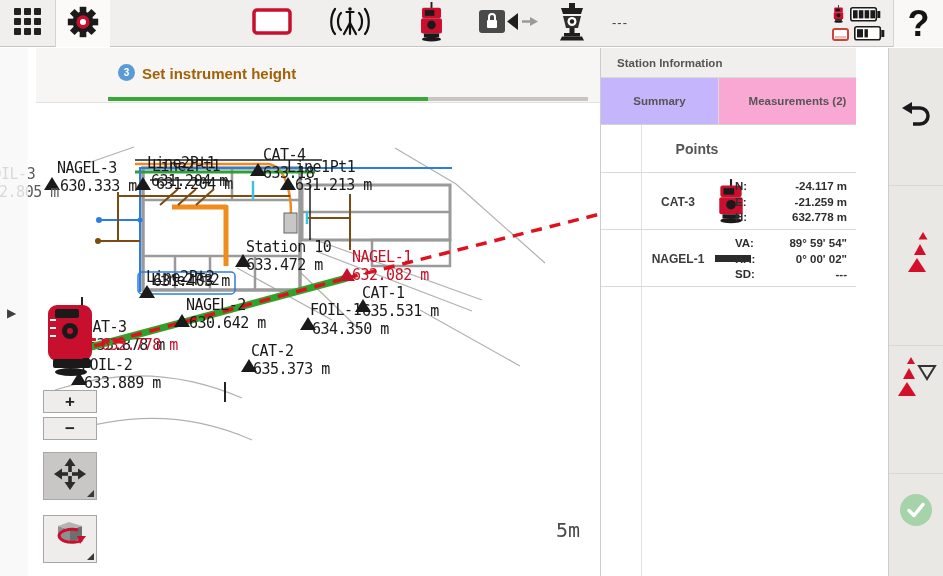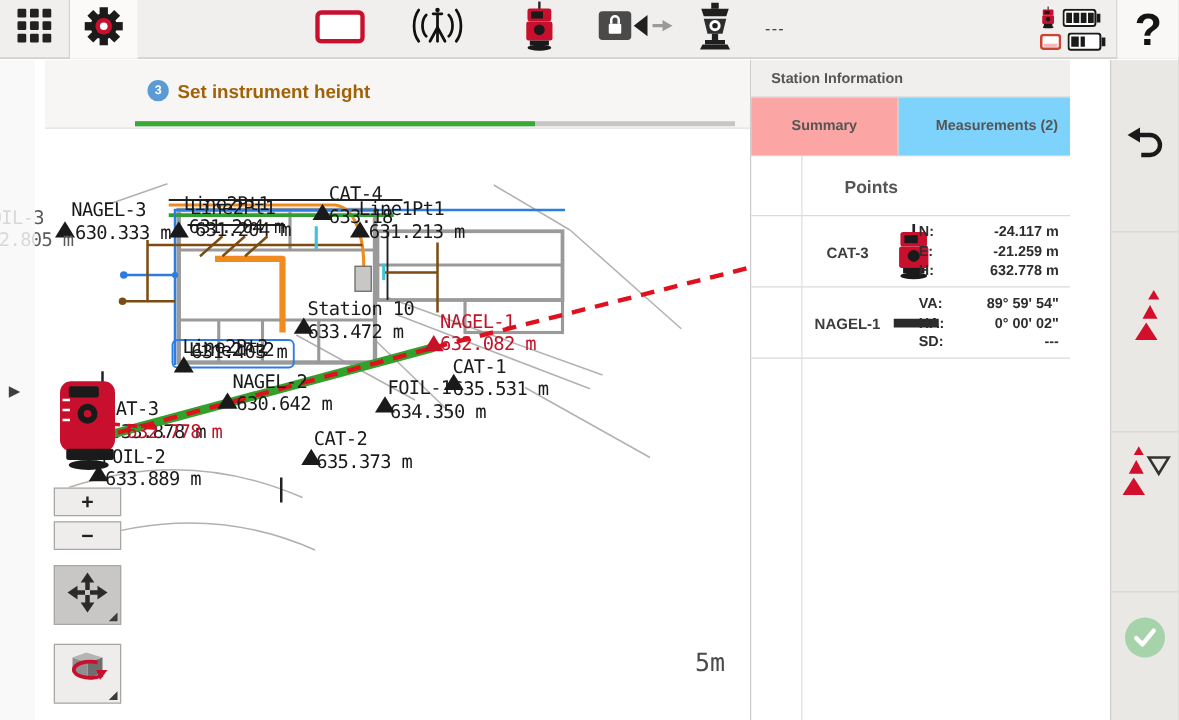--- a/index.html
+++ b/index.html
@@ -37,22 +37,22 @@
   .bigbtn { height:48px; }
   .pressed { background:#c9c7c5; }
   .corner { position:absolute; right:2px; bottom:2px; width:0; height:0; border-left:7px solid transparent; border-bottom:7px solid #3a3a3a; }
   .scale-label { position:absolute; left:556px; top:470px; font-family:"DejaVu Sans Mono", monospace; font-size:20px; color:#4a4a4a; z-index:3; }
 
   
   .panel { position:absolute; left:600px; top:48px; width:256px; height:528px; background:#fff; border-left:1px solid #cfcdcb; z-index:10; }
   .p-header { height:30px; line-height:30px; padding-left:16px; font-size:11.5px; font-weight:bold; color:#555; background:#f1efed; border-bottom:1px solid #dcdad8; }
   .tabs { display:flex; height:47px; border-bottom:1px solid #d5d3d1; }
   .tab { flex:1; display:flex; align-items:center; justify-content:center; font-size:11.5px; font-weight:bold; color:#555; cursor:pointer; }
-  .tab-summary { background:#fca5a5; border-right:1px solid #dcdad8; }
-  .tab-meas { background:#7dd3fc;padding-left:20px; }
+  .tab-summary { background:#c4b5fd; border-right:1px solid #dcdad8; }
+  .tab-meas { background:#f9a8d4;padding-left:20px; }
   .thead { position:relative; height:48px; border-bottom:1px solid #dcdad8; font-size:14px; font-weight:bold; color:#555; }
   .th-points { position:absolute; left:40px; top:0; width:112px; height:48px; display:flex; align-items:center; justify-content:center; }
   .th-values { position:absolute; right:6px; top:0; width:96px; height:48px; display:flex; align-items:center; justify-content:center; }
   .pv-line { position:absolute; left:40px; top:77px; width:1px; height:451px; background:#e2e0de; }
   .m-row { position:relative; height:57px; border-bottom:1px solid #dcdad8; cursor:pointer; }
   .m-name { position:absolute; left:42px; top:0; width:70px; height:57px; display:flex; align-items:center; justify-content:center; font-size:12px; font-weight:bold; color:#3c3c3c; }
   .m-vals { position:absolute; right:9px; top:6px; width:112px; }
   .vl { display:flex; justify-content:space-between; font-size:11.5px; font-weight:bold; color:#2e2e2e; line-height:15.5px; }
   .level-bar { position:absolute; left:114px; top:25px; width:36px; height:7px; background:#2b2b2b; }
 

